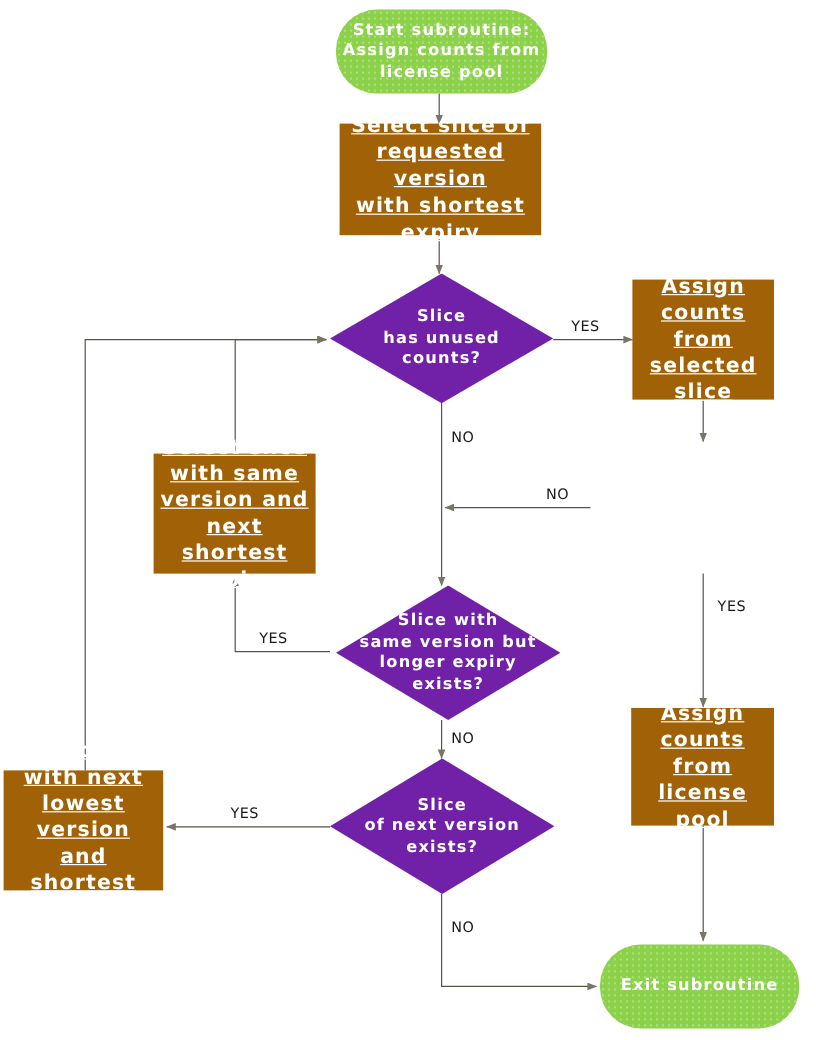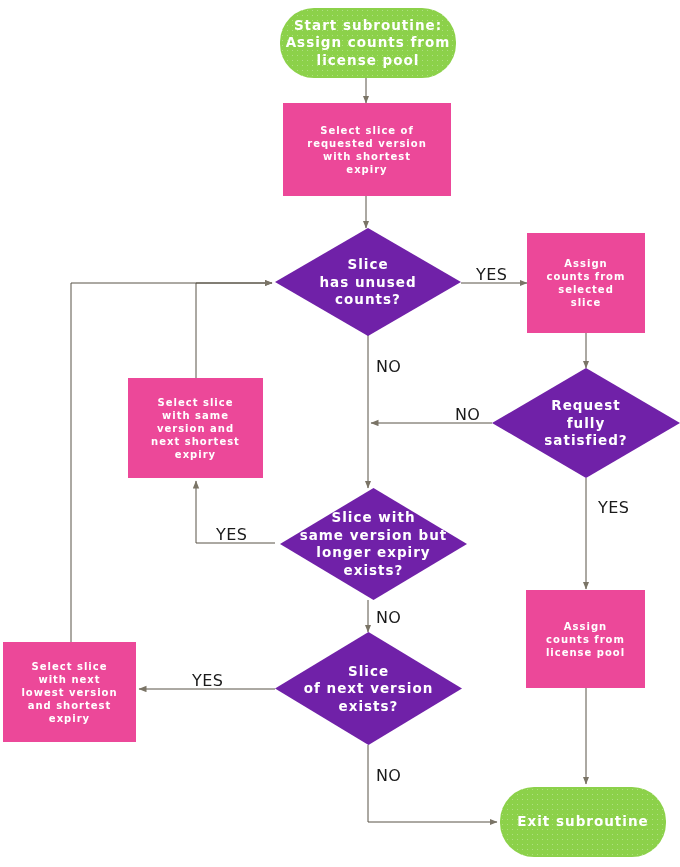--- a/index.html
+++ b/index.html
@@ -40,22 +40,23 @@
     line-height: 1.30;
   }
   .node .txt {
     display: block;
     width: 100%;
     padding: 0 4px;
     white-space: pre-line;
   }
   
   .process {
-    background: #ec4899;
-    font-size: 10px;
+    background: #a16207;
+    font-size: 17px;
+    text-decoration: underline;
   }
   
   .terminator {
     background: #8cd14a;
     border-radius: 34px;
     font-size: 13.5px;
   }
   .terminator::after, .process::after, .decision-shape::after {
     content: "";
     position: absolute;
@@ -86,21 +87,21 @@
     color: #ffffff;
     font-weight: bold;
     font-size: 13.5px;
     letter-spacing: 1px;
     line-height: 1.30;
     white-space: pre-line;
   }
   .edge-label {
     position: absolute;
     font-family: "DejaVu Sans", "Liberation Sans", sans-serif;
-    font-size: 16px;
+    font-size: 12px;
     color: #1a1a1a;
     letter-spacing: 0.4px;
     white-space: nowrap;
   }
 </style>
 </head>
 <body>
 
 <div id="canvas">
 
@@ -164,28 +165,20 @@
 counts?</span>
   </div>
 
   <div class="node process" style="left:527px; top:233px; width:118px; height:100px;">
     <span class="txt">Assign
 counts from
 selected
 slice</span>
   </div>
 
-  <div class="decision" style="left:492px; top:368px; width:188px; height:110px;">
-    <svg viewBox="0 0 188 110" preserveAspectRatio="none">
-      <polygon points="94,0 188,55 94,110 0,55" fill="#7021a8"></polygon>
-    </svg>
-    <span class="txt">Request
-fully
-satisfied?</span>
-  </div>
 
   <div class="node process" style="left:128px; top:378px; width:135px; height:100px;">
     <span class="txt">Select slice
 with same
 version and
 next shortest
 expiry</span>
   </div>
 
   <div class="decision" style="left:280px; top:488px; width:187px; height:112px;">

